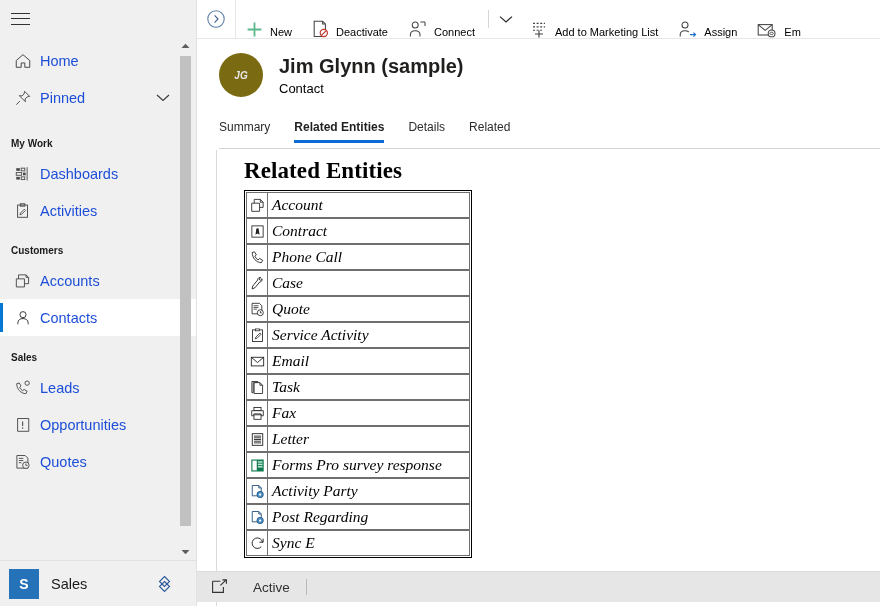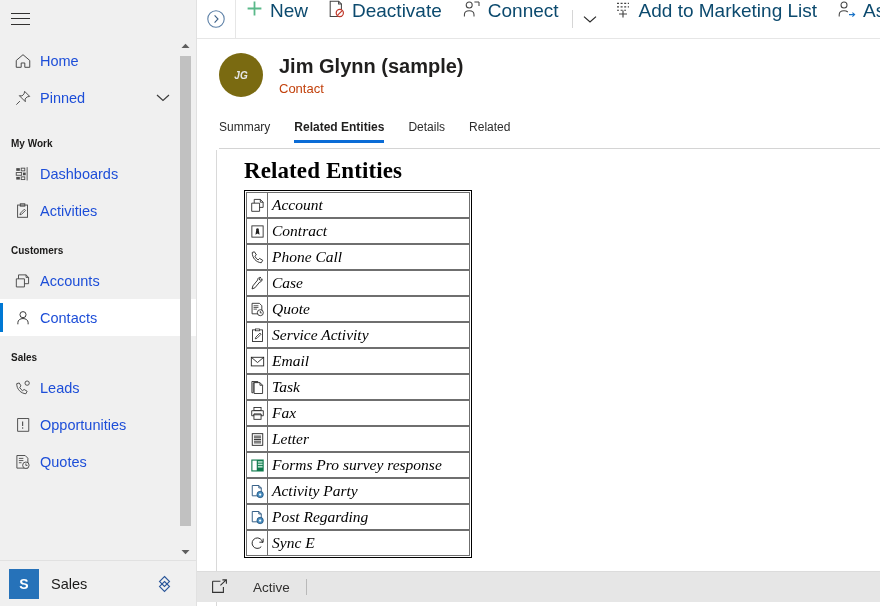--- a/index.html
+++ b/index.html
@@ -223,26 +223,26 @@
     cursor: pointer;
   }
   .cmd-sep {
     width: 1px;
     height: 38px;
     background: #e6e6e6;
     flex: 0 0 1px;
   }
   .cmd-btn {
     display: flex;
-    align-items: flex-start;
+    align-items: flex-end;
     height: 38px;
     padding: 0 10px;
     cursor: pointer;
-    color: #0c4a6e;
-    font-size: 19px;
+    color: #000000;
+    font-size: 11px;
     flex: 0 0 auto;
   }
   .cmd-btn .ci {
     display: flex;
     align-items: center;
     justify-content: center;
     margin-right: 7px;
     flex: 0 0 auto;
   }
   .cmd-vsep {
@@ -286,21 +286,21 @@
   }
   .rh-text { margin-left: 16px; }
   .rh-title {
     font-size: 20px;
     font-weight: 600;
     color: #201f1e;
     line-height: 1.15;
   }
   .rh-sub {
     font-size: 13px;
-    color: #c2410c;
+    color: #000000;
     margin-top: 3px;
   }
 
   .tabs {
     display: flex;
     align-items: flex-end;
     margin-top: 14px;
     padding-left: 0;
     height: 32px;
     flex: 0 0 auto;

